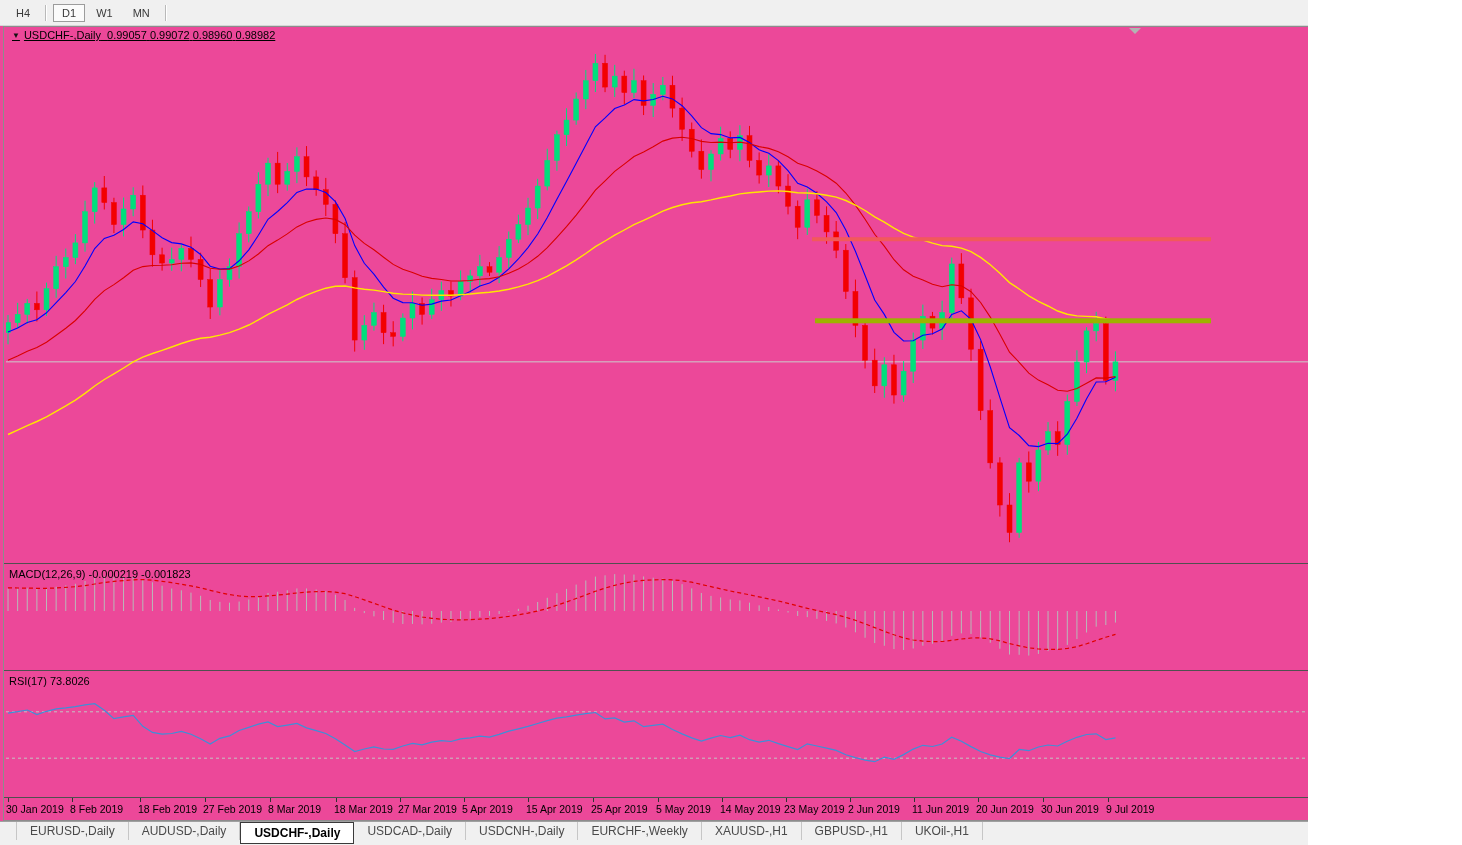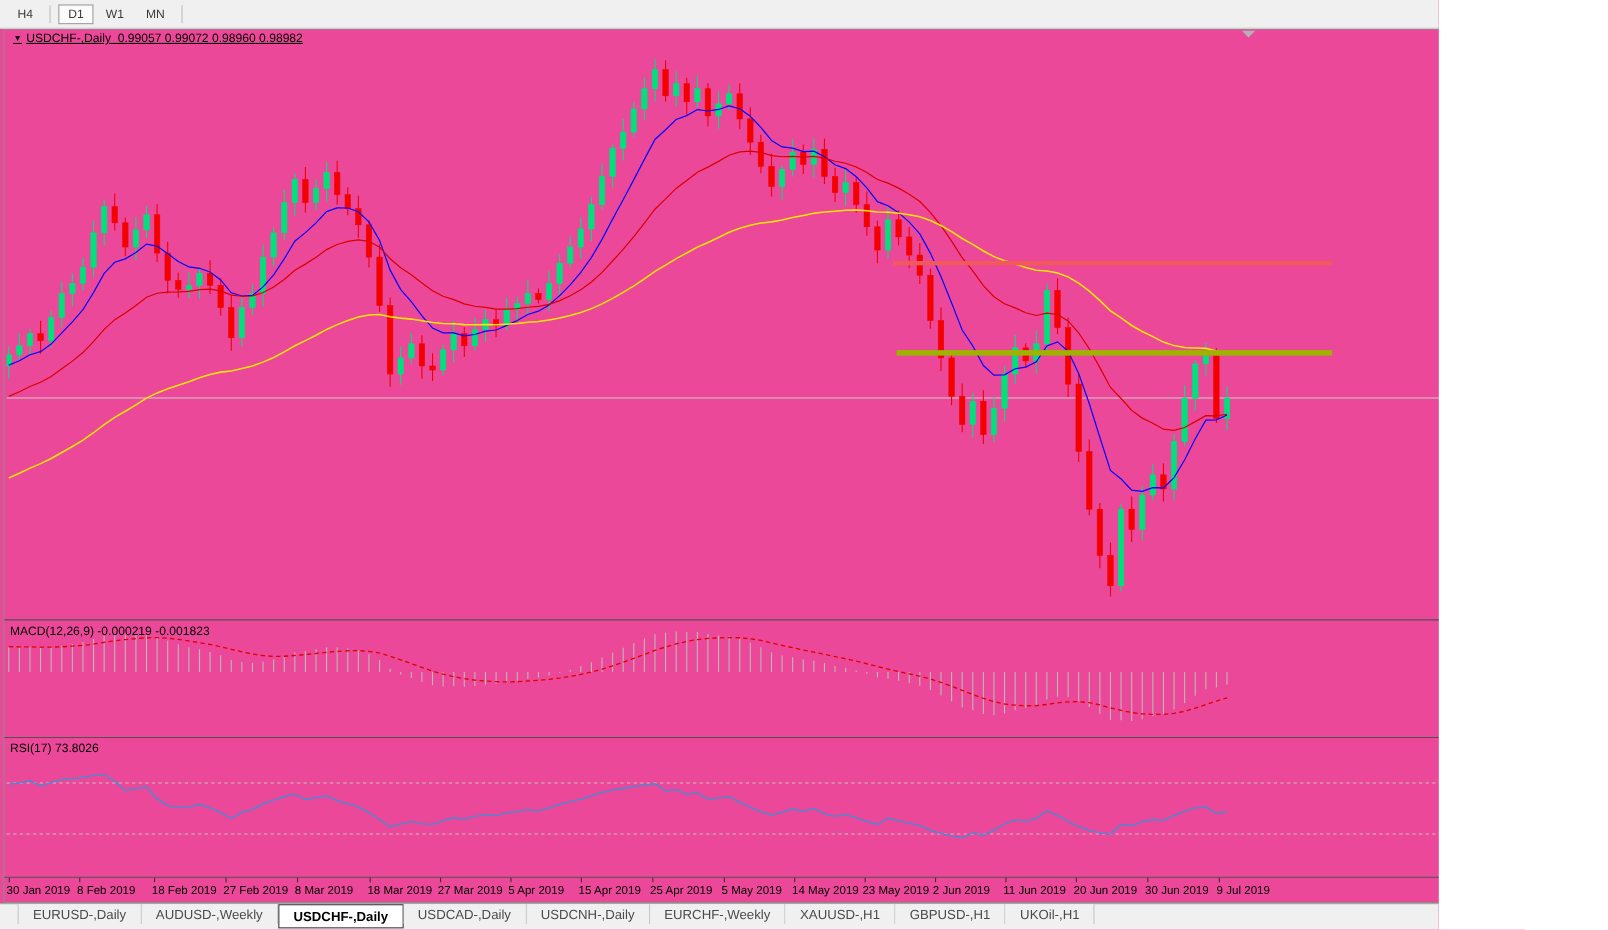--- a/index.html
+++ b/index.html
@@ -518,21 +518,21 @@
   </div>
 
   <div class="chart-title"><span class="tri">▼</span><span>USDCHF-,Daily</span>  <span>0.99057</span> <span>0.99072</span> <span>0.98960</span> <span>0.98982</span></div>
 
   <div class="ind-label" id="macd-label"><span>MACD(12,26,9)</span> <span>-0.000219</span> <span>-0.001823</span></div>
 
   <div class="ind-label" id="rsi-label"><span>RSI(17)</span> <span>73.8026</span></div>
 
   <div class="tabs">
       <div class="tab">EURUSD-,Daily</div>
-      <div class="tab">AUDUSD-,Weekly</div>
+      <div class="tab">AUDUSD-,Daily</div>
       <div class="tab active">USDCHF-,Daily</div>
       <div class="tab">USDCAD-,Daily</div>
       <div class="tab">USDCNH-,Daily</div>
       <div class="tab">EURCHF-,Weekly</div>
       <div class="tab">XAUUSD-,H1</div>
       <div class="tab">GBPUSD-,H1</div>
       <div class="tab">UKOil-,H1</div>
     </div>
 
 </div>

